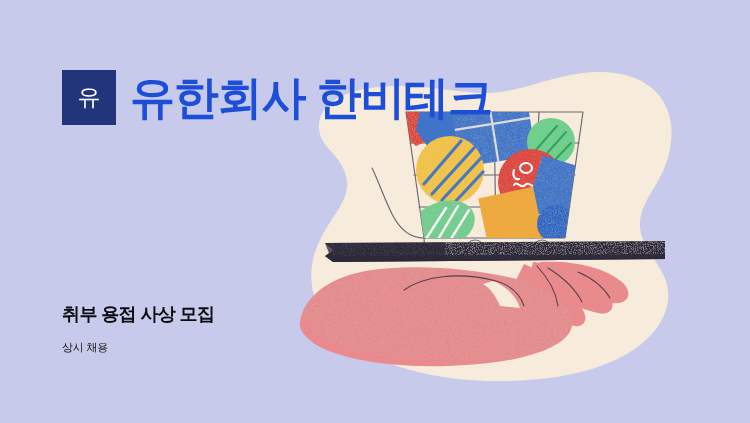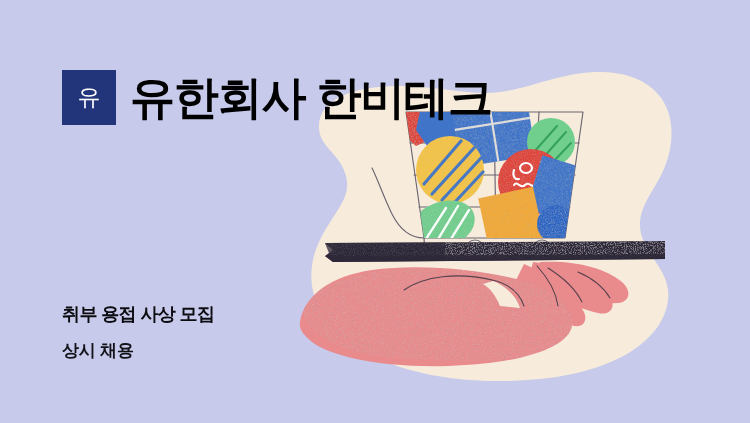--- a/index.html
+++ b/index.html
@@ -44,21 +44,21 @@
     flex: 0 0 auto;
   }
   .logo-badge-glyph {
     color: #ffffff;
     font-size: 23px;
     font-weight: 400;
     line-height: 1;
     letter-spacing: 0;
   }
   .brand-title {
-    color: #000000;
+    color: #1d4ed8;
     font-size: 45px;
     font-weight: 700;
     line-height: 1;
     letter-spacing: -1.2px;
     white-space: nowrap;
   }
   
   .copy-block {
     position: absolute;
     left: 62px;
@@ -68,22 +68,22 @@
     color: #0b0b10;
     font-size: 18px;
     font-weight: 700;
     line-height: 1.25;
     letter-spacing: -0.6px;
     white-space: nowrap;
     margin: 0;
   }
   .copy-subline {
     color: #121219;
-    font-size: 17px;
-    font-weight: 700;
+    font-size: 11px;
+    font-weight: 400;
     line-height: 1.3;
     letter-spacing: -0.2px;
     white-space: nowrap;
     margin: 14px 0 0 0;
   }
 </style>
 </head>
 <body>
 
 <div id="banner">

